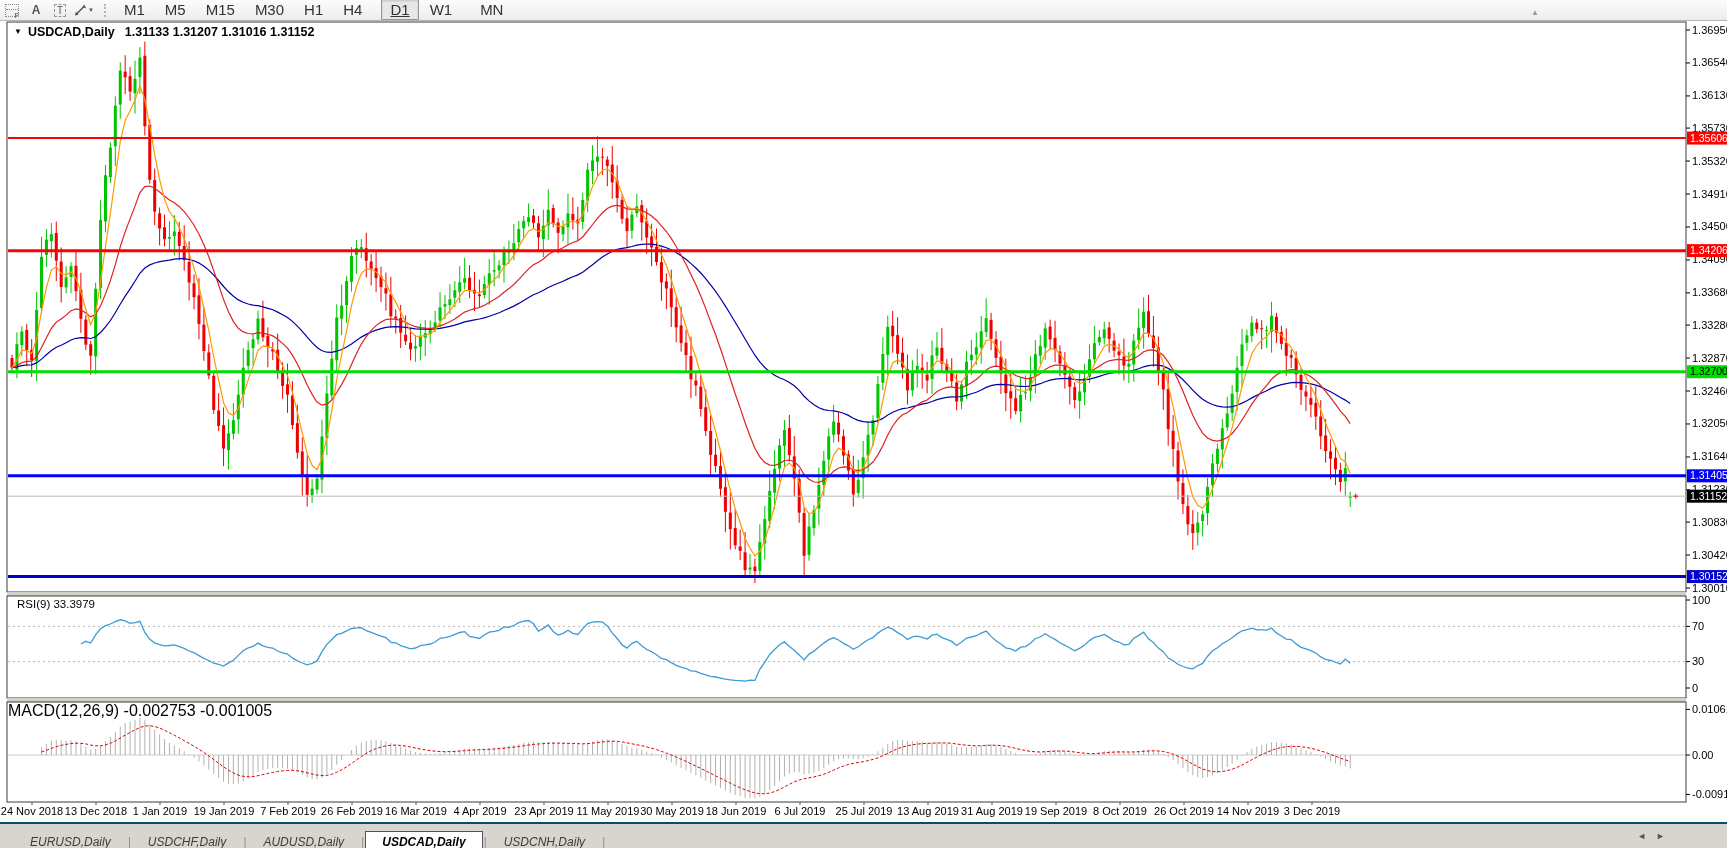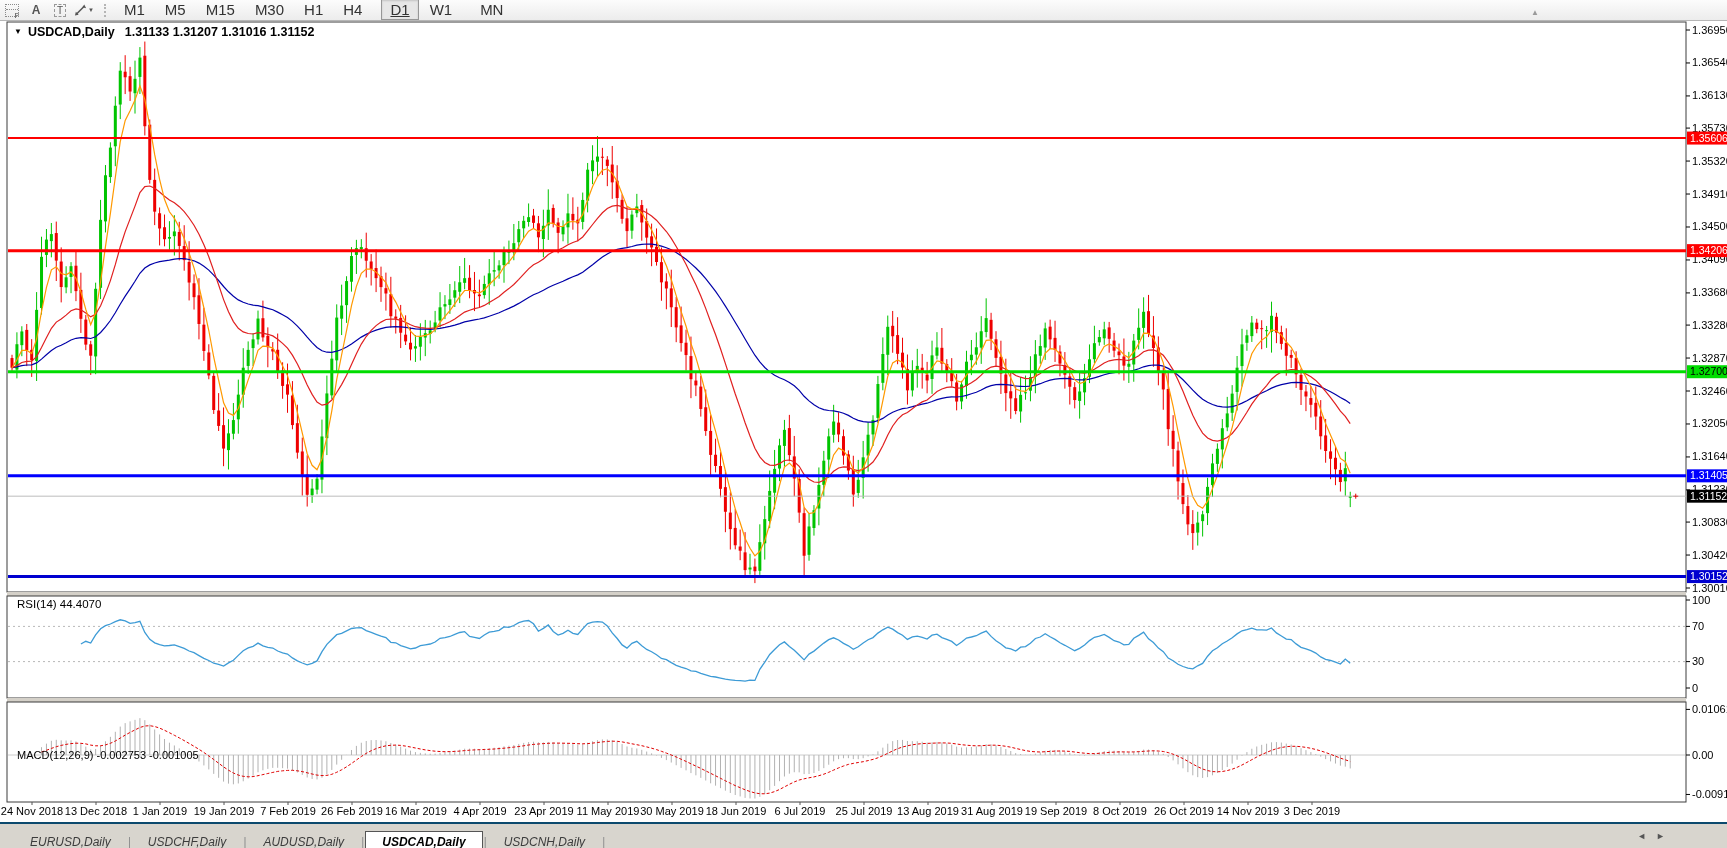--- a/index.html
+++ b/index.html
@@ -21,21 +21,21 @@
   .vsep{width:1px;height:14px;background:#c4c4c4;margin:0 4px;}
   .tfbtn{font-size:15px;color:#333;padding:1px 8px;margin:0 1px;border:1px solid transparent;
          line-height:14px;cursor:default;}
   .tfbtn.active{background:#e7e7e7;border:1px solid #979797;box-shadow:inset 0 1px 2px rgba(0,0,0,.15);text-decoration:underline;}
   #shift-marker{position:absolute;left:1531px;top:9px;font-size:8px;color:#9a9a9a;line-height:8px;}
   
   #chart-title{position:absolute;left:14px;top:25px;font-size:12.5px;font-weight:bold;color:#000;}
   #chart-title .exp{font-size:8px;position:relative;top:-2px;margin-right:6px;}
   #chart-title .ohlc{margin-left:10px;}
   #rsi-label{position:absolute;left:17px;top:598px;font-size:11.5px;color:#000;}
-  #macd-label{position:absolute;left:17px;top:702px;font-size:11px;color:#000;margin-top:47px;}
+  #macd-label{position:absolute;left:8px;top:702px;font-size:16px;color:#000;}
   svg text{font-family:"Liberation Sans",sans-serif;}
   
   #tabbar{position:absolute;left:0;top:822px;width:1727px;height:26px;background:#d8d5ce;
           border-top:2px solid #0c4a6e;display:flex;align-items:flex-end;font-style:italic;}
   #tabbar .pad{width:14px;}
   .tab{font-size:12px;color:#3c3c3c;padding:3px 16px 4px 16px;margin-bottom:0;cursor:default;}
   .tab.active{background:#ffffff;border:1px solid #555;border-bottom:none;font-weight:bold;color:#000;
               padding:3px 16px 5px 16px;}
   .tabsep{color:#8f8f8f;font-size:12px;padding:0 1px 4px 1px;}
   #tab-scroll{position:absolute;right:52px;top:7px;color:#555;font-size:9px;letter-spacing:10px;}
@@ -1026,21 +1026,21 @@
       </g>
       <g>
         <rect x="1687" y="469.67925072046114" width="40" height="13" fill="#000000"></rect>
         <text x="1690" y="479.67925072046114" font-size="10.5" fill="#ffffff">1.31152</text>
       </g>
     </svg>
 
   <div id="chart-title">
     <span class="exp">▼</span><span>USDCAD,Daily</span><span class="ohlc">1.31133 1.31207 1.31016 1.31152</span>
   </div>
-  <div id="rsi-label">RSI(14) 44.4070</div>
+  <div id="rsi-label">RSI(9) 33.3979</div>
   <div id="macd-label">MACD(12,26,9) -0.002753 -0.001005</div>
 
   <div id="tabbar">
     <span class="pad"></span>
     <span id="tabs-container"><span class="tab">EURUSD,Daily</span><span class="tabsep">|</span><span class="tab">USDCHF,Daily</span><span class="tabsep">|</span><span class="tab">AUDUSD,Daily</span><span class="tabsep">|</span><span class="tab active">USDCAD,Daily</span><span class="tabsep">|</span><span class="tab">USDCNH,Daily</span><span class="tabsep">|</span></span>
     <span id="tab-scroll">
       <span>◄</span><span>►</span>
     </span>
   </div>
 </div>

